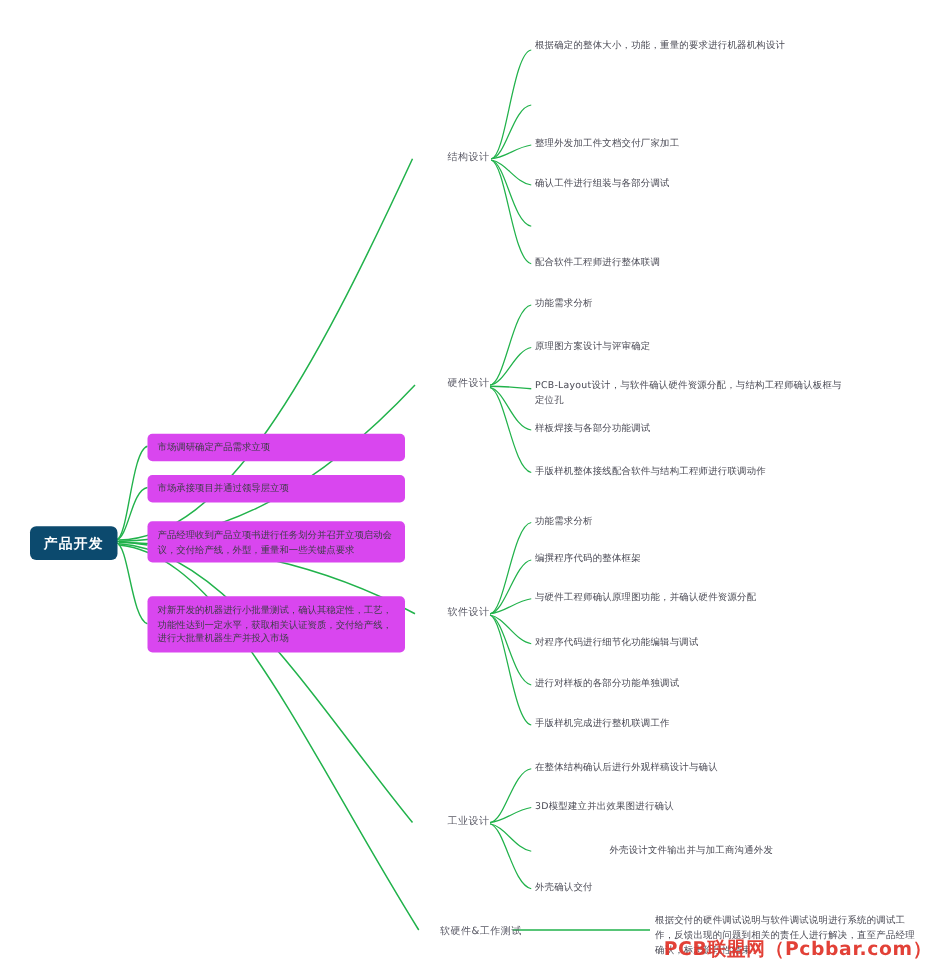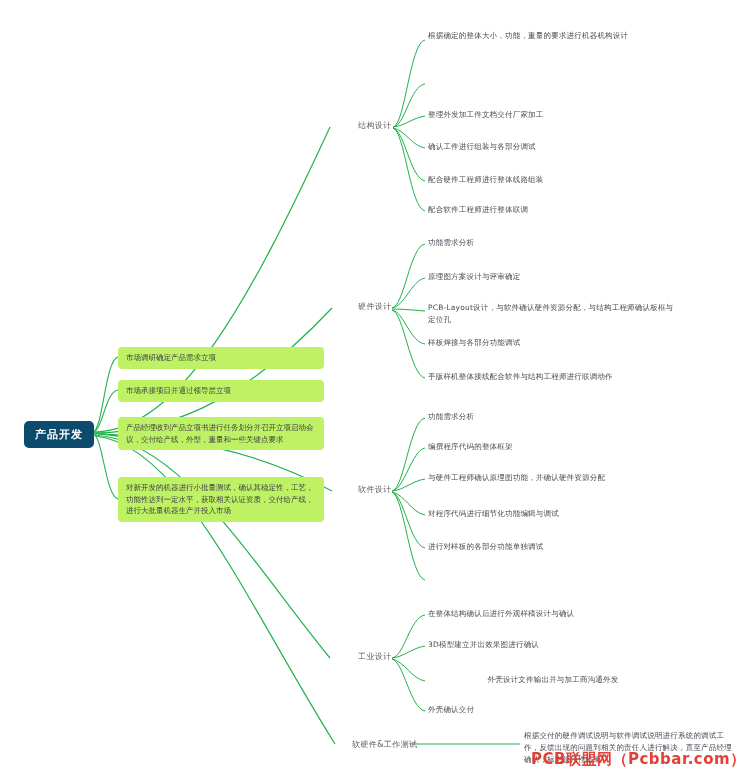--- a/index.html
+++ b/index.html
@@ -32,21 +32,21 @@
     color:#5a5a66;
     font-size:8px;
     white-space:nowrap;
     line-height:1.3;
     letter-spacing:0.4px;
     background:transparent;
     padding:2px 3px;
   }
 
   .leaf-box{
-    background:#bef264;
+    background:#d946ef;
     color:#3d3d47;
     border-radius:4px;
     font-size:7.5px;
     line-height:1.55;
     padding:5px 8px;
   }
 
   .leaf-plain{
     color:#4a4a55;
     font-size:7.5px;
@@ -138,23 +138,20 @@
 
   <div class="node leaf-plain" style="left:428px;top:30px;width:250px;">
     <span>根据确定的整体大小，功能，重量的要求进行机器机构设计</span>
   </div>
   <div class="node leaf-plain" style="left:428px;top:109px;width:250px;">
     <span>整理外发加工件文档交付厂家加工</span>
   </div>
   <div class="node leaf-plain" style="left:428px;top:141px;width:250px;">
     <span>确认工件进行组装与各部分调试</span>
   </div>
-  <div class="node leaf-plain" style="left:428px;top:174px;width:250px;">
-    <span>配合硬件工程师进行整体线路组装</span>
-  </div>
   <div class="node leaf-plain" style="left:428px;top:204px;width:250px;">
     <span>配合软件工程师进行整体联调</span>
   </div>
 
   <div class="node cat-node" style="left:355px;top:300px;">
     <span>硬件设计</span>
   </div>
 
   <div class="node leaf-plain" style="left:428px;top:237px;width:250px;">
     <span>功能需求分析</span>
@@ -184,20 +181,23 @@
   </div>
   <div class="node leaf-plain" style="left:428px;top:472px;width:250px;">
     <span>与硬件工程师确认原理图功能，并确认硬件资源分配</span>
   </div>
   <div class="node leaf-plain" style="left:428px;top:508px;width:250px;">
     <span>对程序代码进行细节化功能编辑与调试</span>
   </div>
   <div class="node leaf-plain" style="left:428px;top:541px;width:250px;">
     <span>进行对样板的各部分功能单独调试</span>
   </div>
+  <div class="node leaf-plain" style="left:428px;top:573px;width:250px;">
+    <span>手版样机完成进行整机联调工作</span>
+  </div>
 
   <div class="node cat-node" style="left:355px;top:650px;">
     <span>工业设计</span>
   </div>
 
   <div class="node leaf-plain" style="left:428px;top:608px;width:250px;">
     <span>在整体结构确认后进行外观样稿设计与确认</span>
   </div>
   <div class="node leaf-plain" style="left:428px;top:639px;width:250px;">
     <span>3D模型建立并出效果图进行确认</span>

